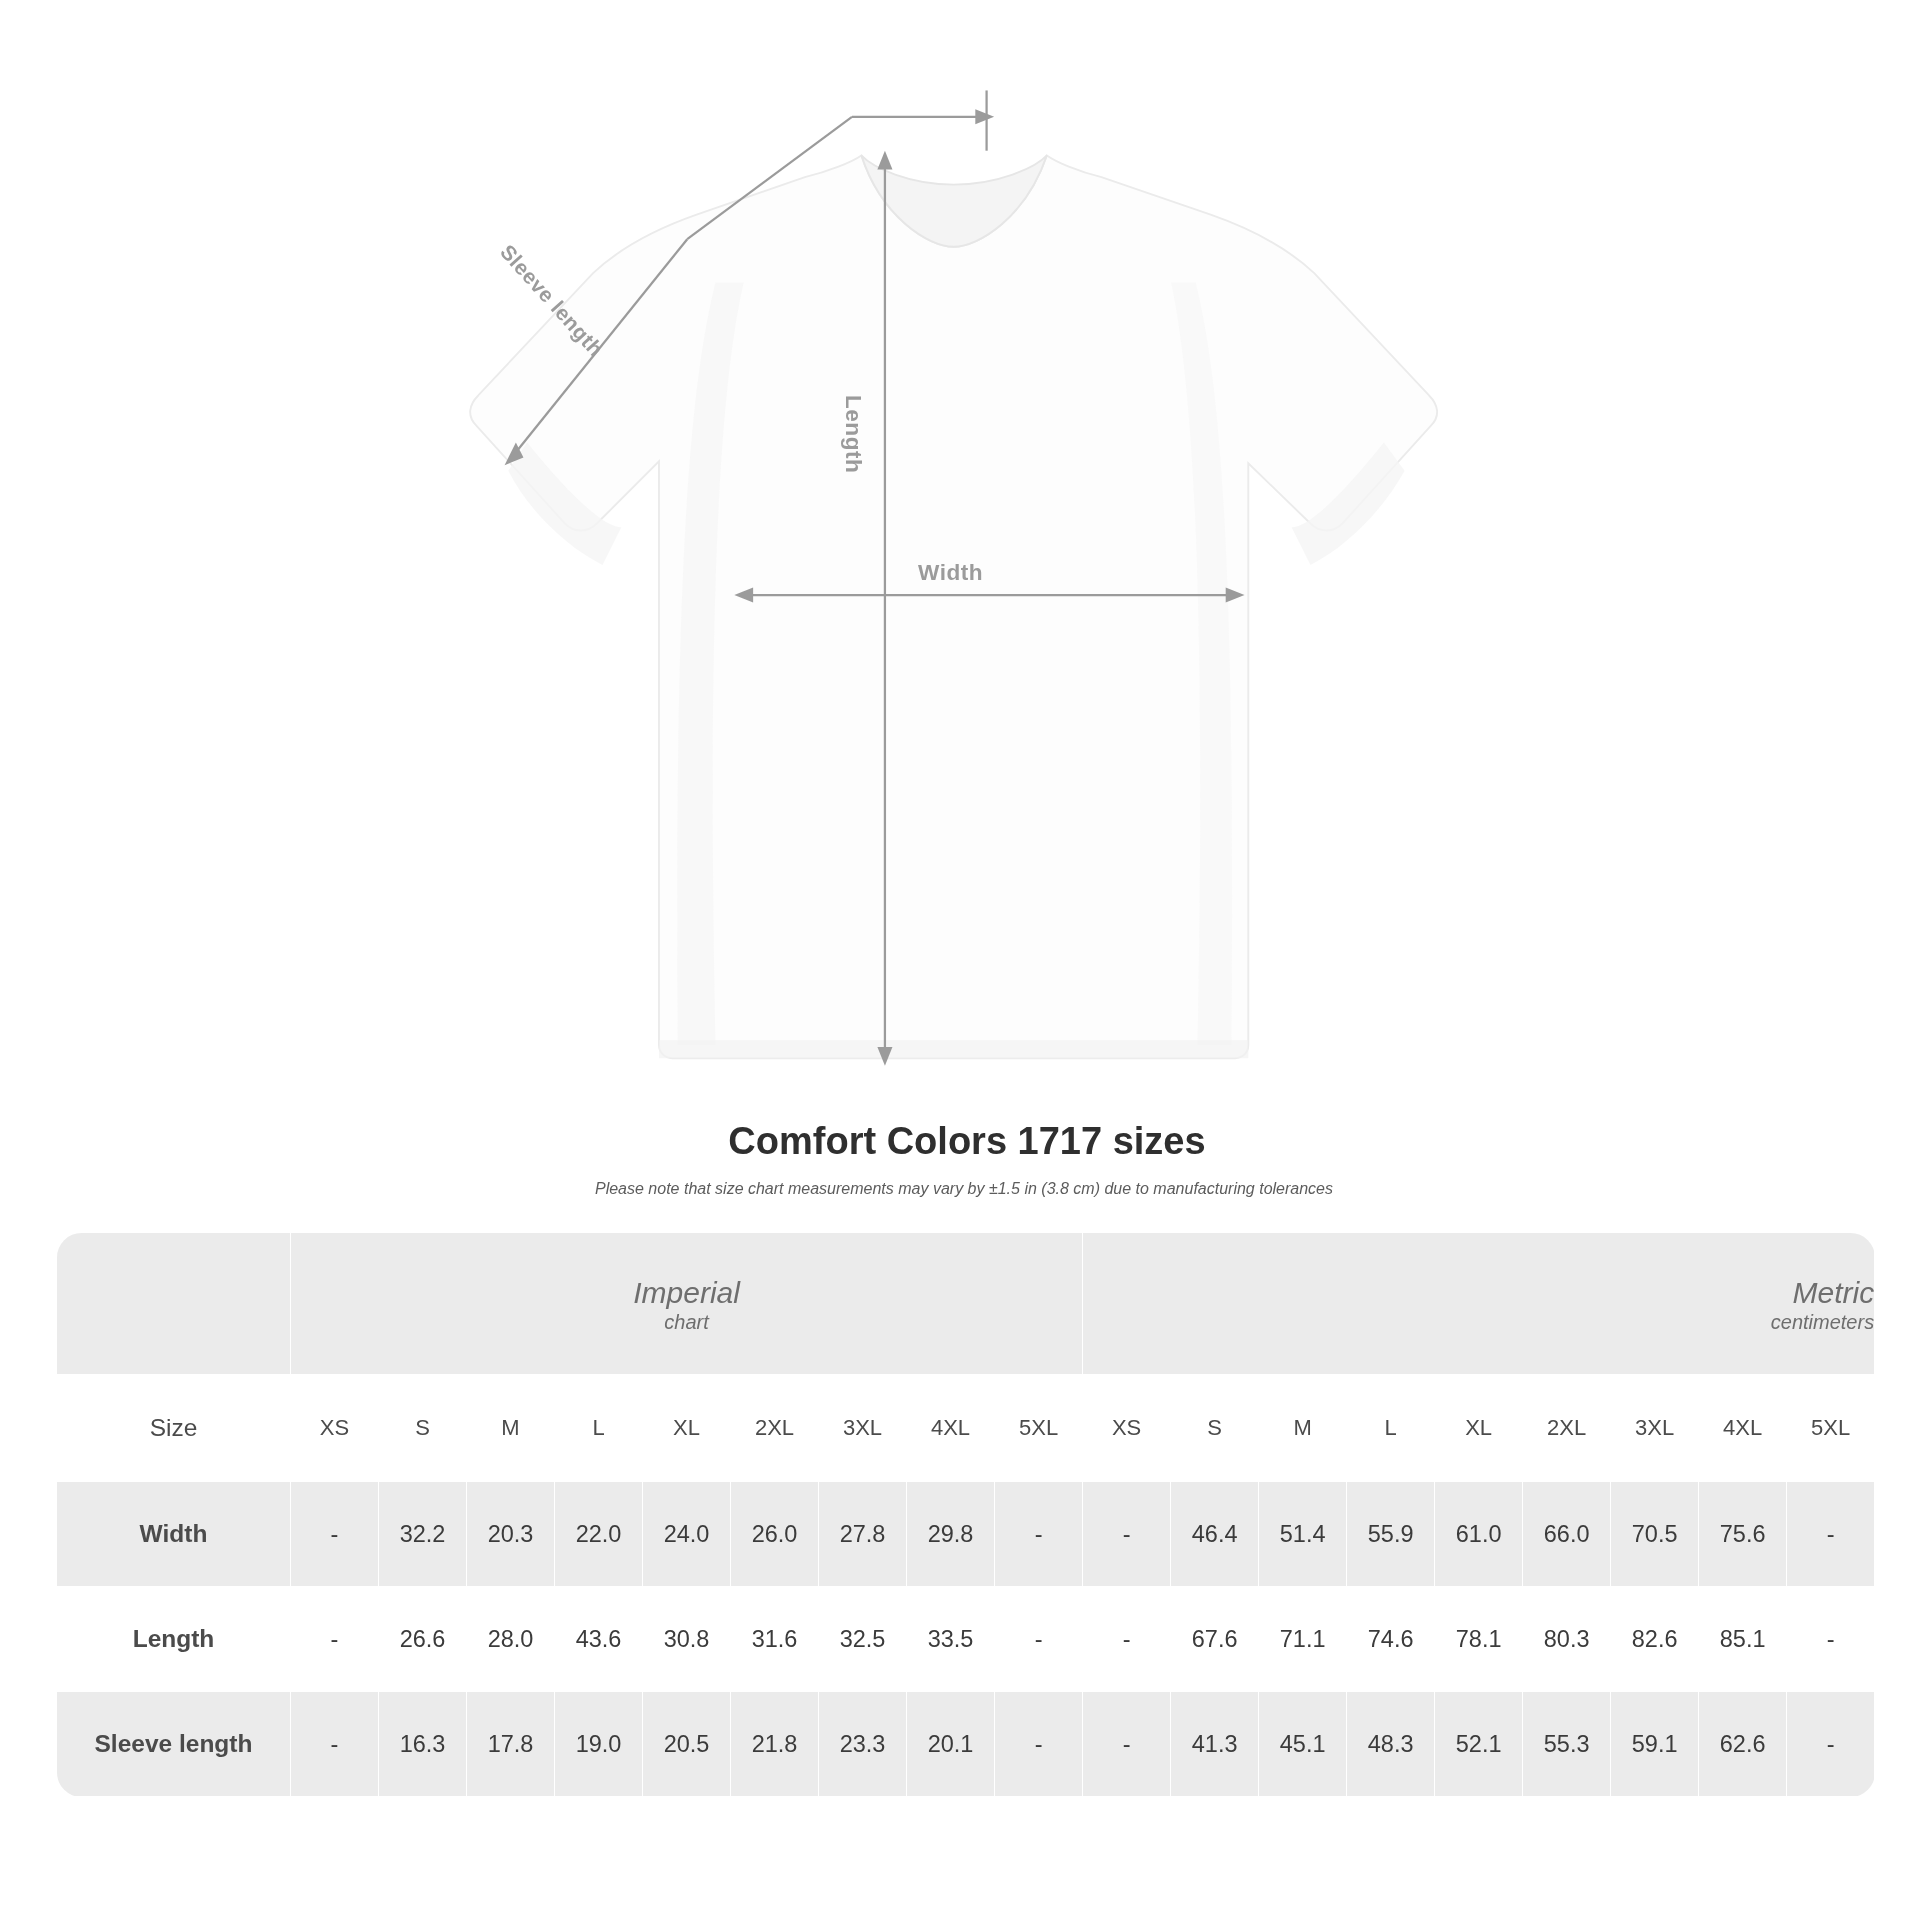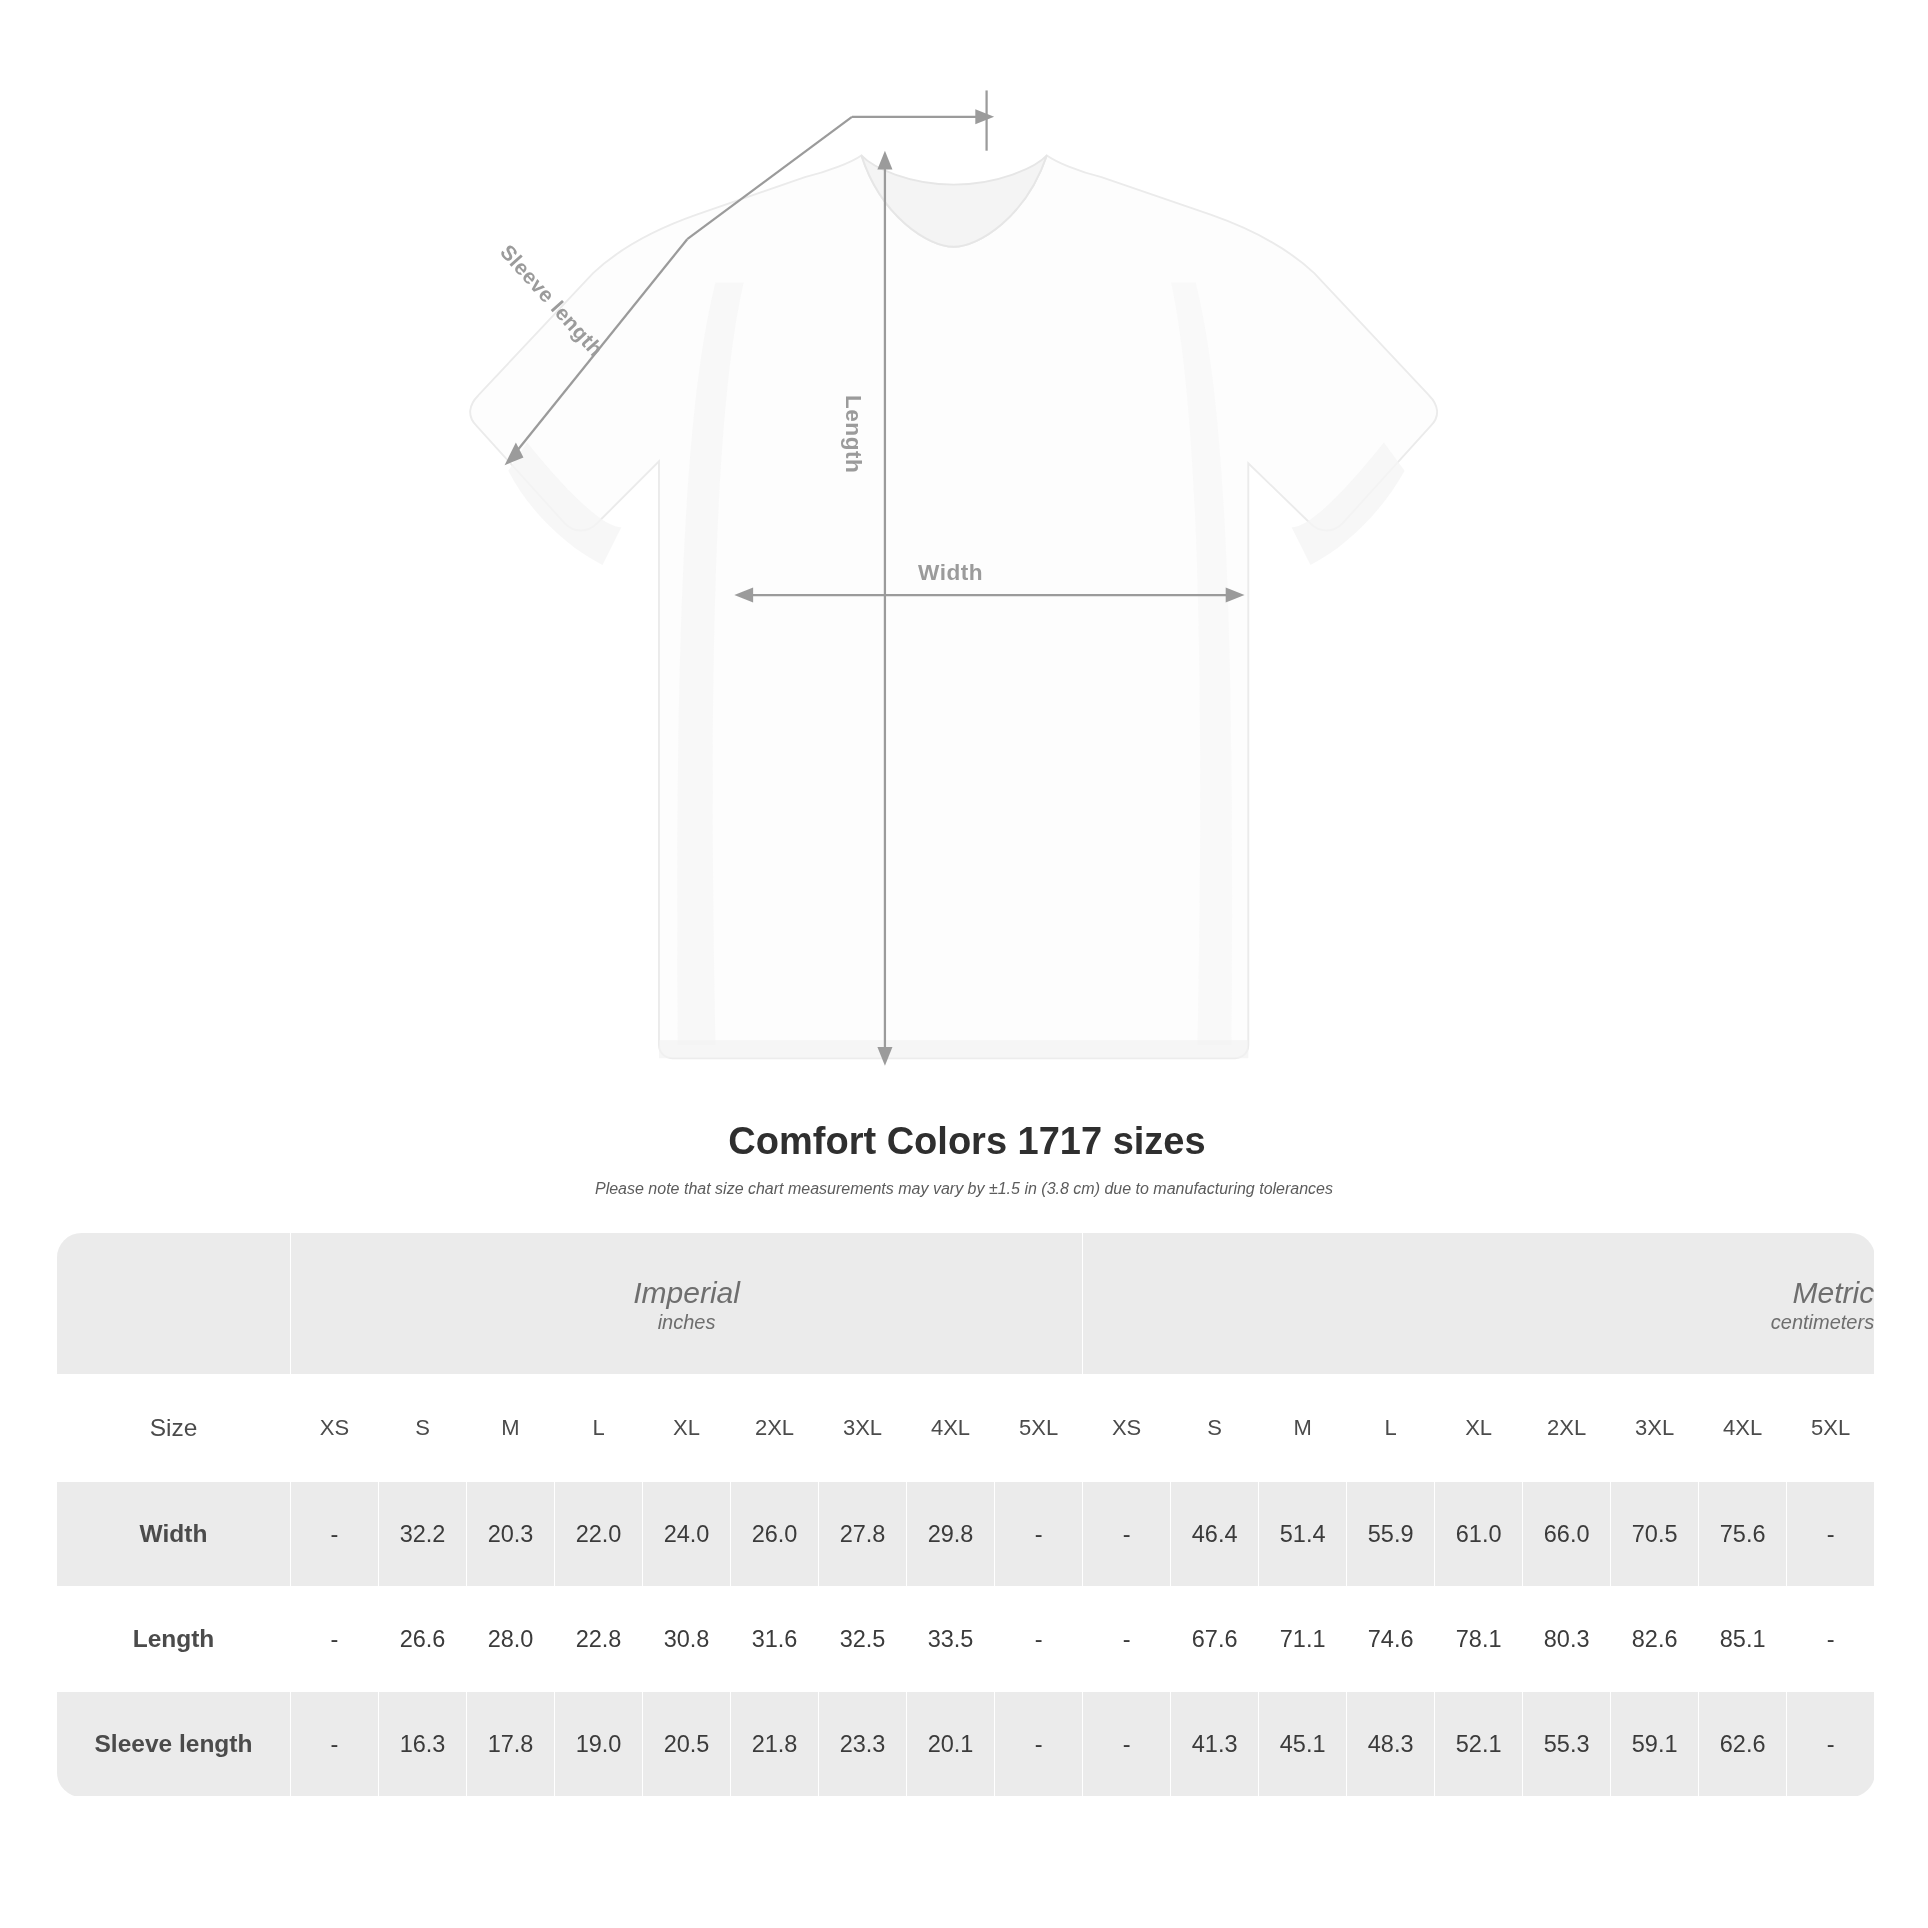--- a/index.html
+++ b/index.html
@@ -252,21 +252,21 @@
           <col style="width: 88px;">
           <col style="width: 88px;">
           <col style="width: 88px;">
           <col style="width: 88px;">
         </colgroup>
       <tbody id="table-body">
           <tr class="sys-row">
             <td class="blank"></td>
             <td colspan="9">
               <div class="sys-name">Imperial</div>
-              <div class="sys-unit">inches</div>
+              <div class="sys-unit">chart</div>
             </td>
             <td colspan="9">
               <div class="sys-name">Metric</div>
               <div class="sys-unit">centimeters</div>
             </td>
           </tr>
           <tr class="size-row">
             <td class="rowhead">Size</td>
             <td>XS</td>
             <td>S</td>
@@ -306,21 +306,21 @@
             <td>66.0</td>
             <td>70.5</td>
             <td>75.6</td>
             <td>-</td>
           </tr>
           <tr class="data-row">
             <td class="rowhead">Length</td>
             <td>-</td>
             <td>26.6</td>
             <td>28.0</td>
-            <td>22.8</td>
+            <td>43.6</td>
             <td>30.8</td>
             <td>31.6</td>
             <td>32.5</td>
             <td>33.5</td>
             <td>-</td>
             <td>-</td>
             <td>67.6</td>
             <td>71.1</td>
             <td>74.6</td>
             <td>78.1</td>

